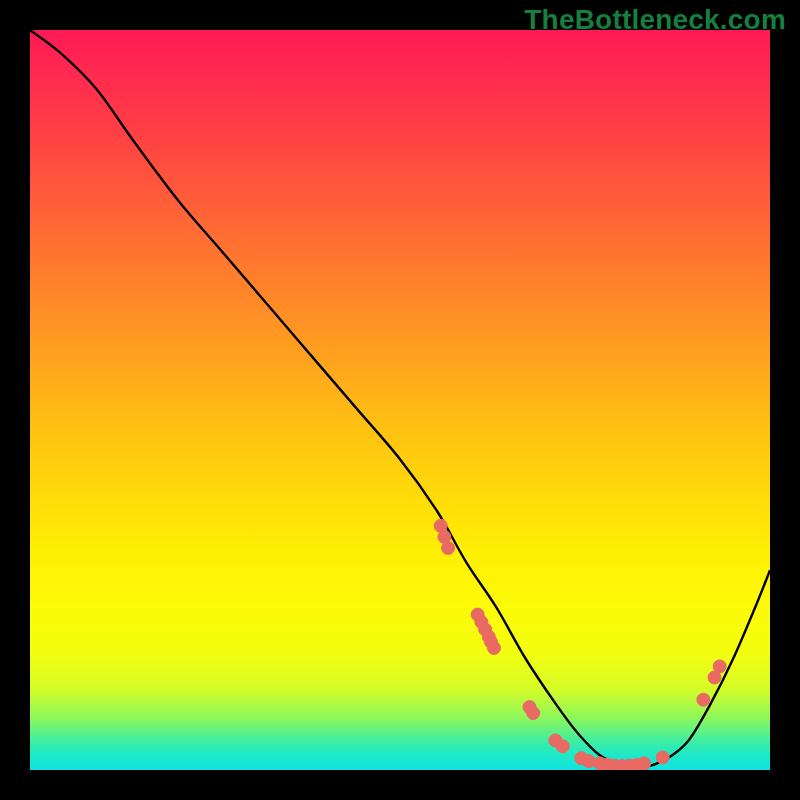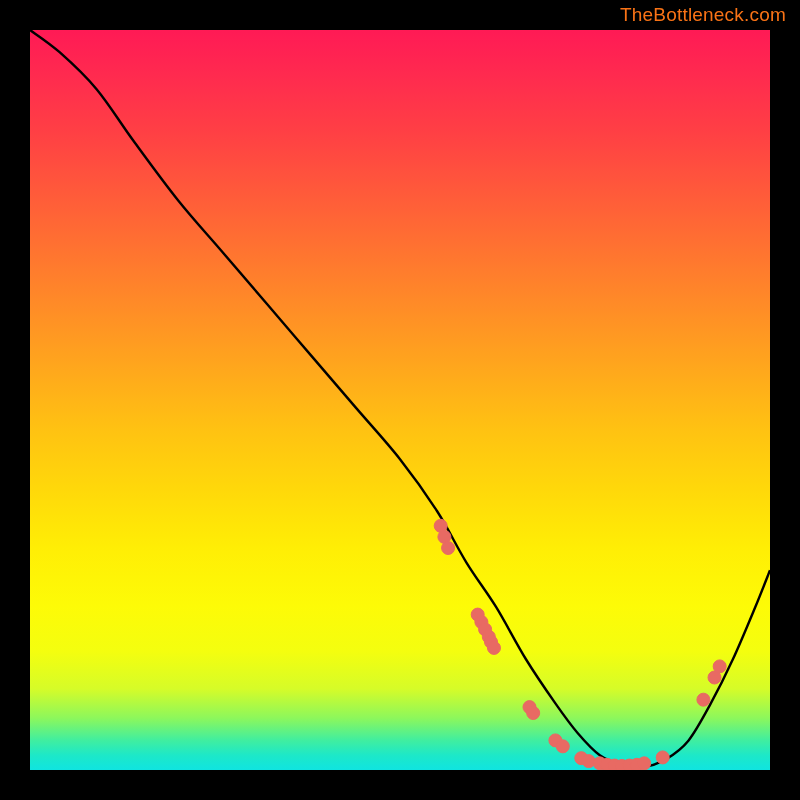--- a/index.html
+++ b/index.html
@@ -8,23 +8,23 @@
     height: 800px;
     background: #000;
     position: relative;
     font-family: Arial, sans-serif;
     overflow: hidden;
   }
   .watermark {
     position: absolute;
     top: 4px;
     right: 14px;
-    color: #f97316;
-    font-size: 19px;
-    font-weight: 400;
+    color: #15803d;
+    font-size: 28px;
+    font-weight: 700;
     letter-spacing: 0.2px;
     z-index: 10;
   }
   .plot-area {
     position: absolute;
     left: 30px;
     top: 30px;
     width: 740px;
     height: 740px;
     overflow: hidden;

